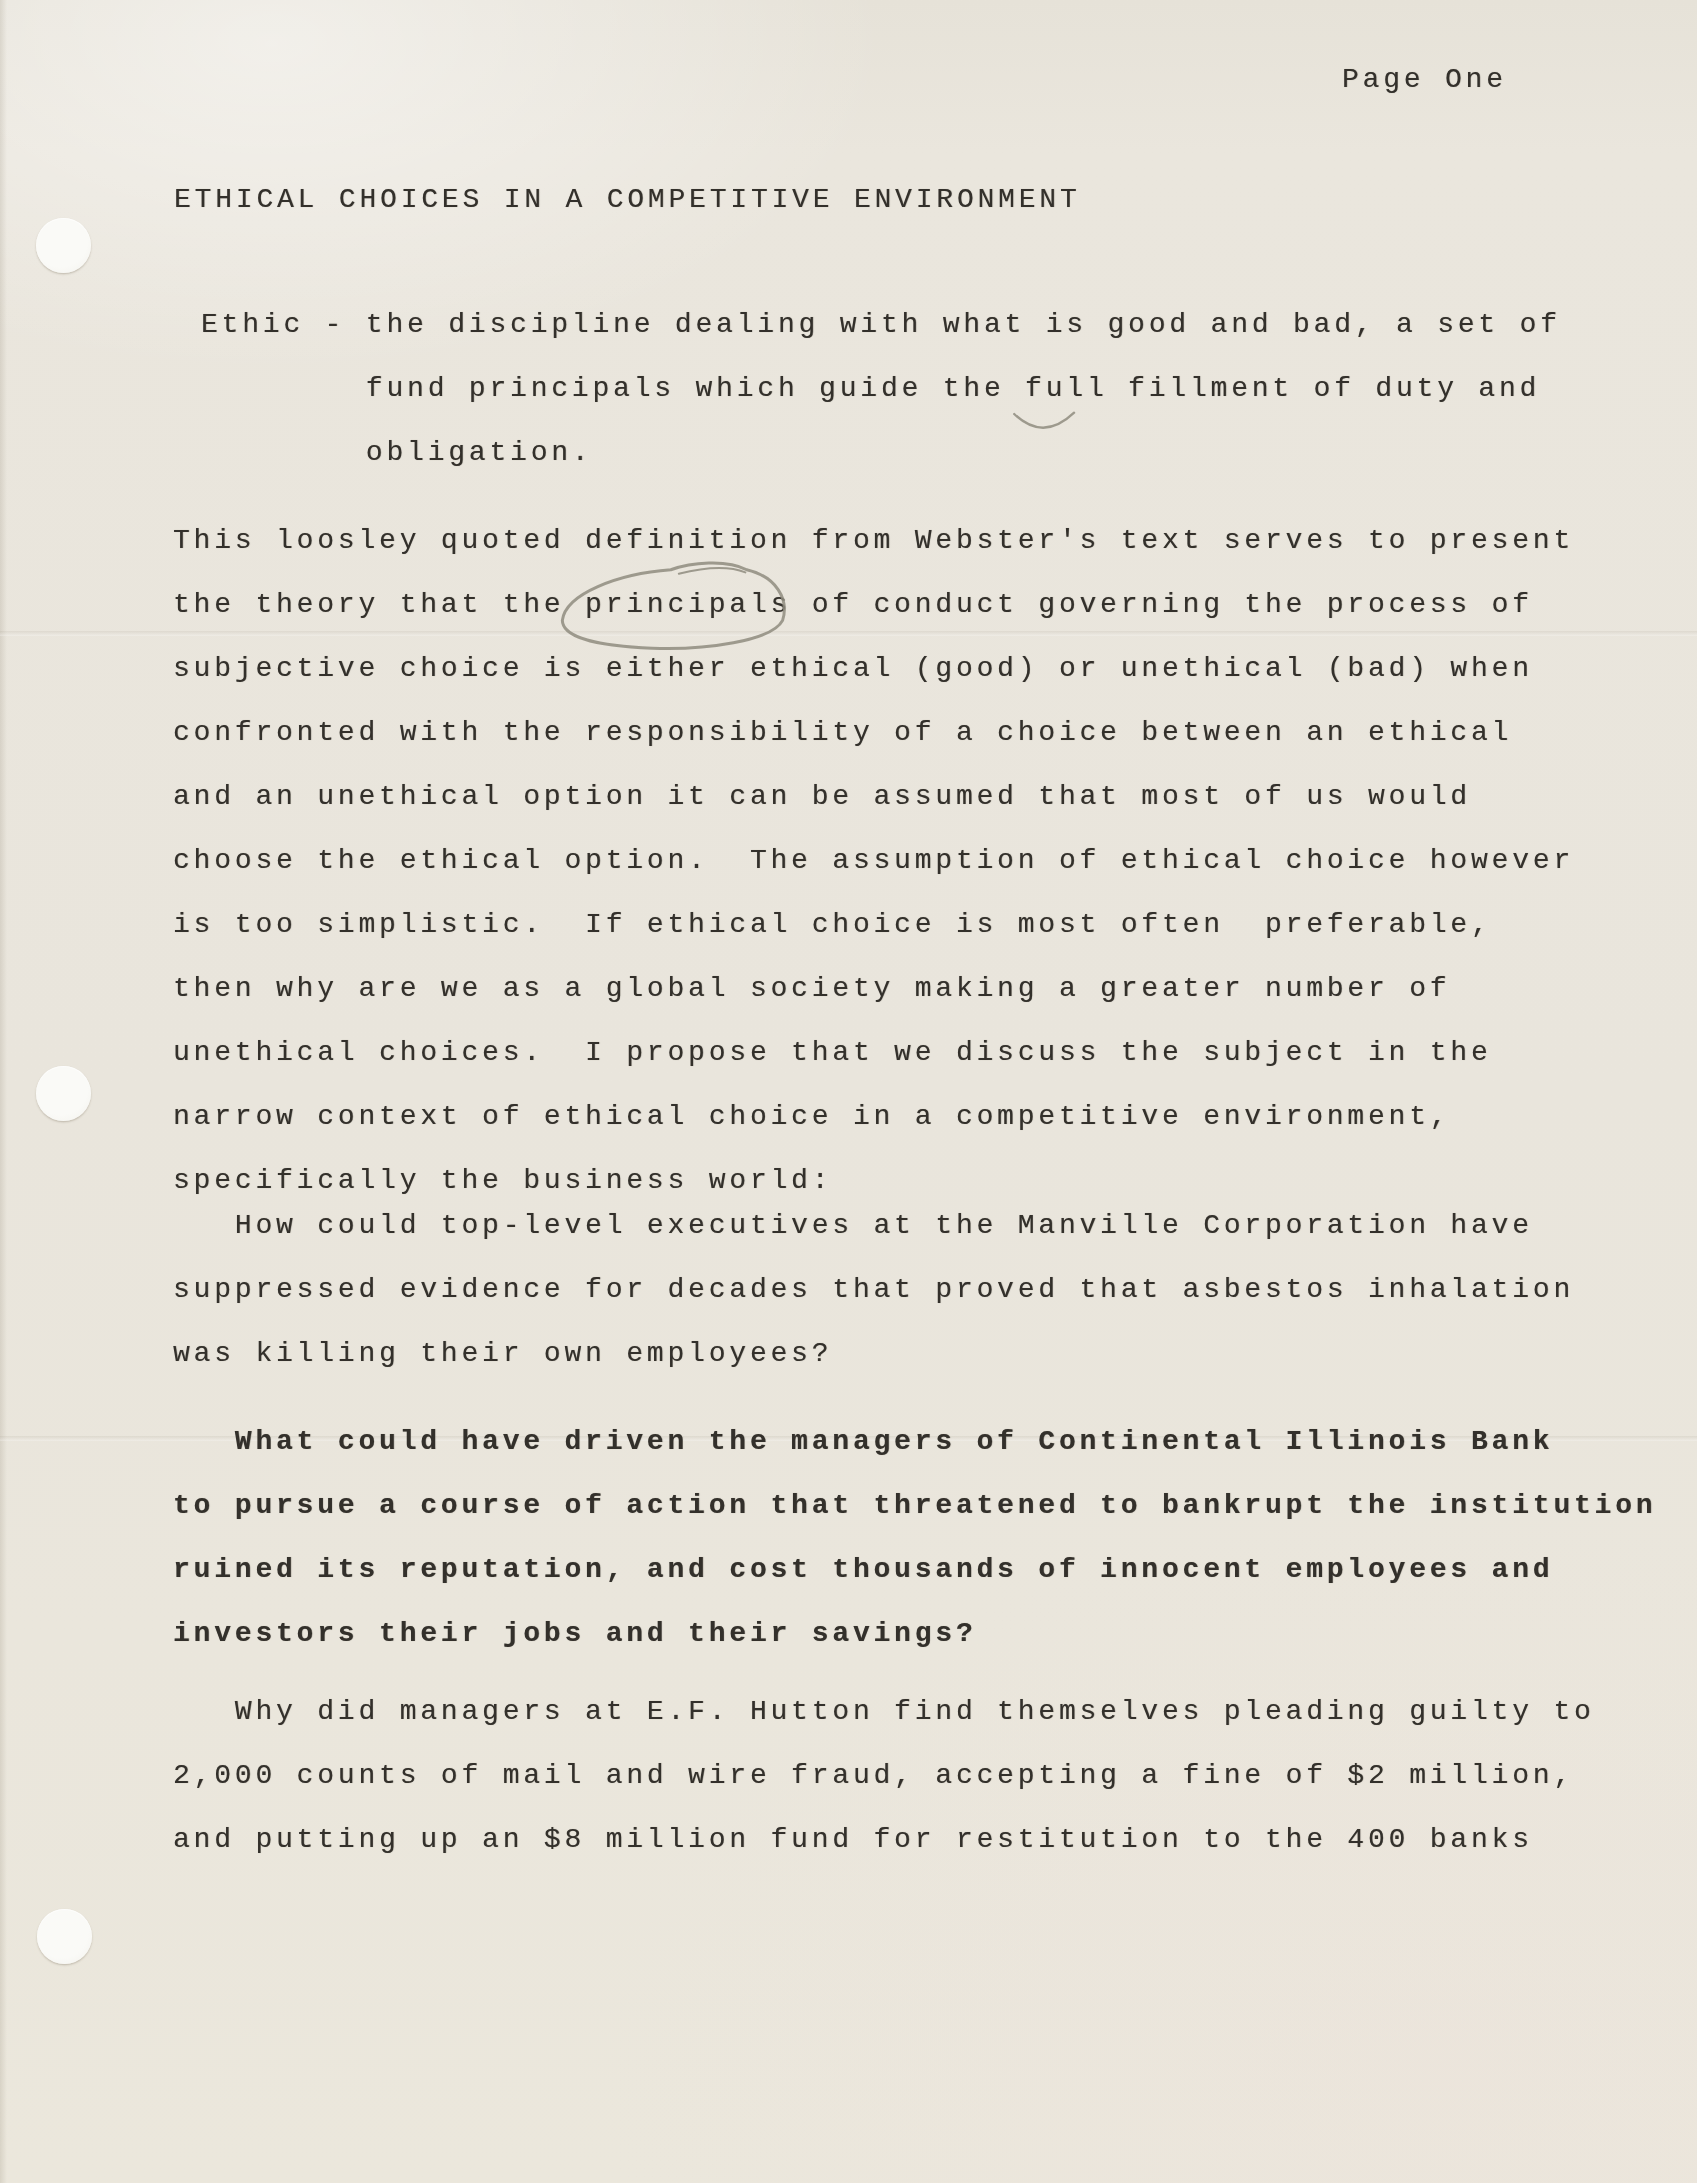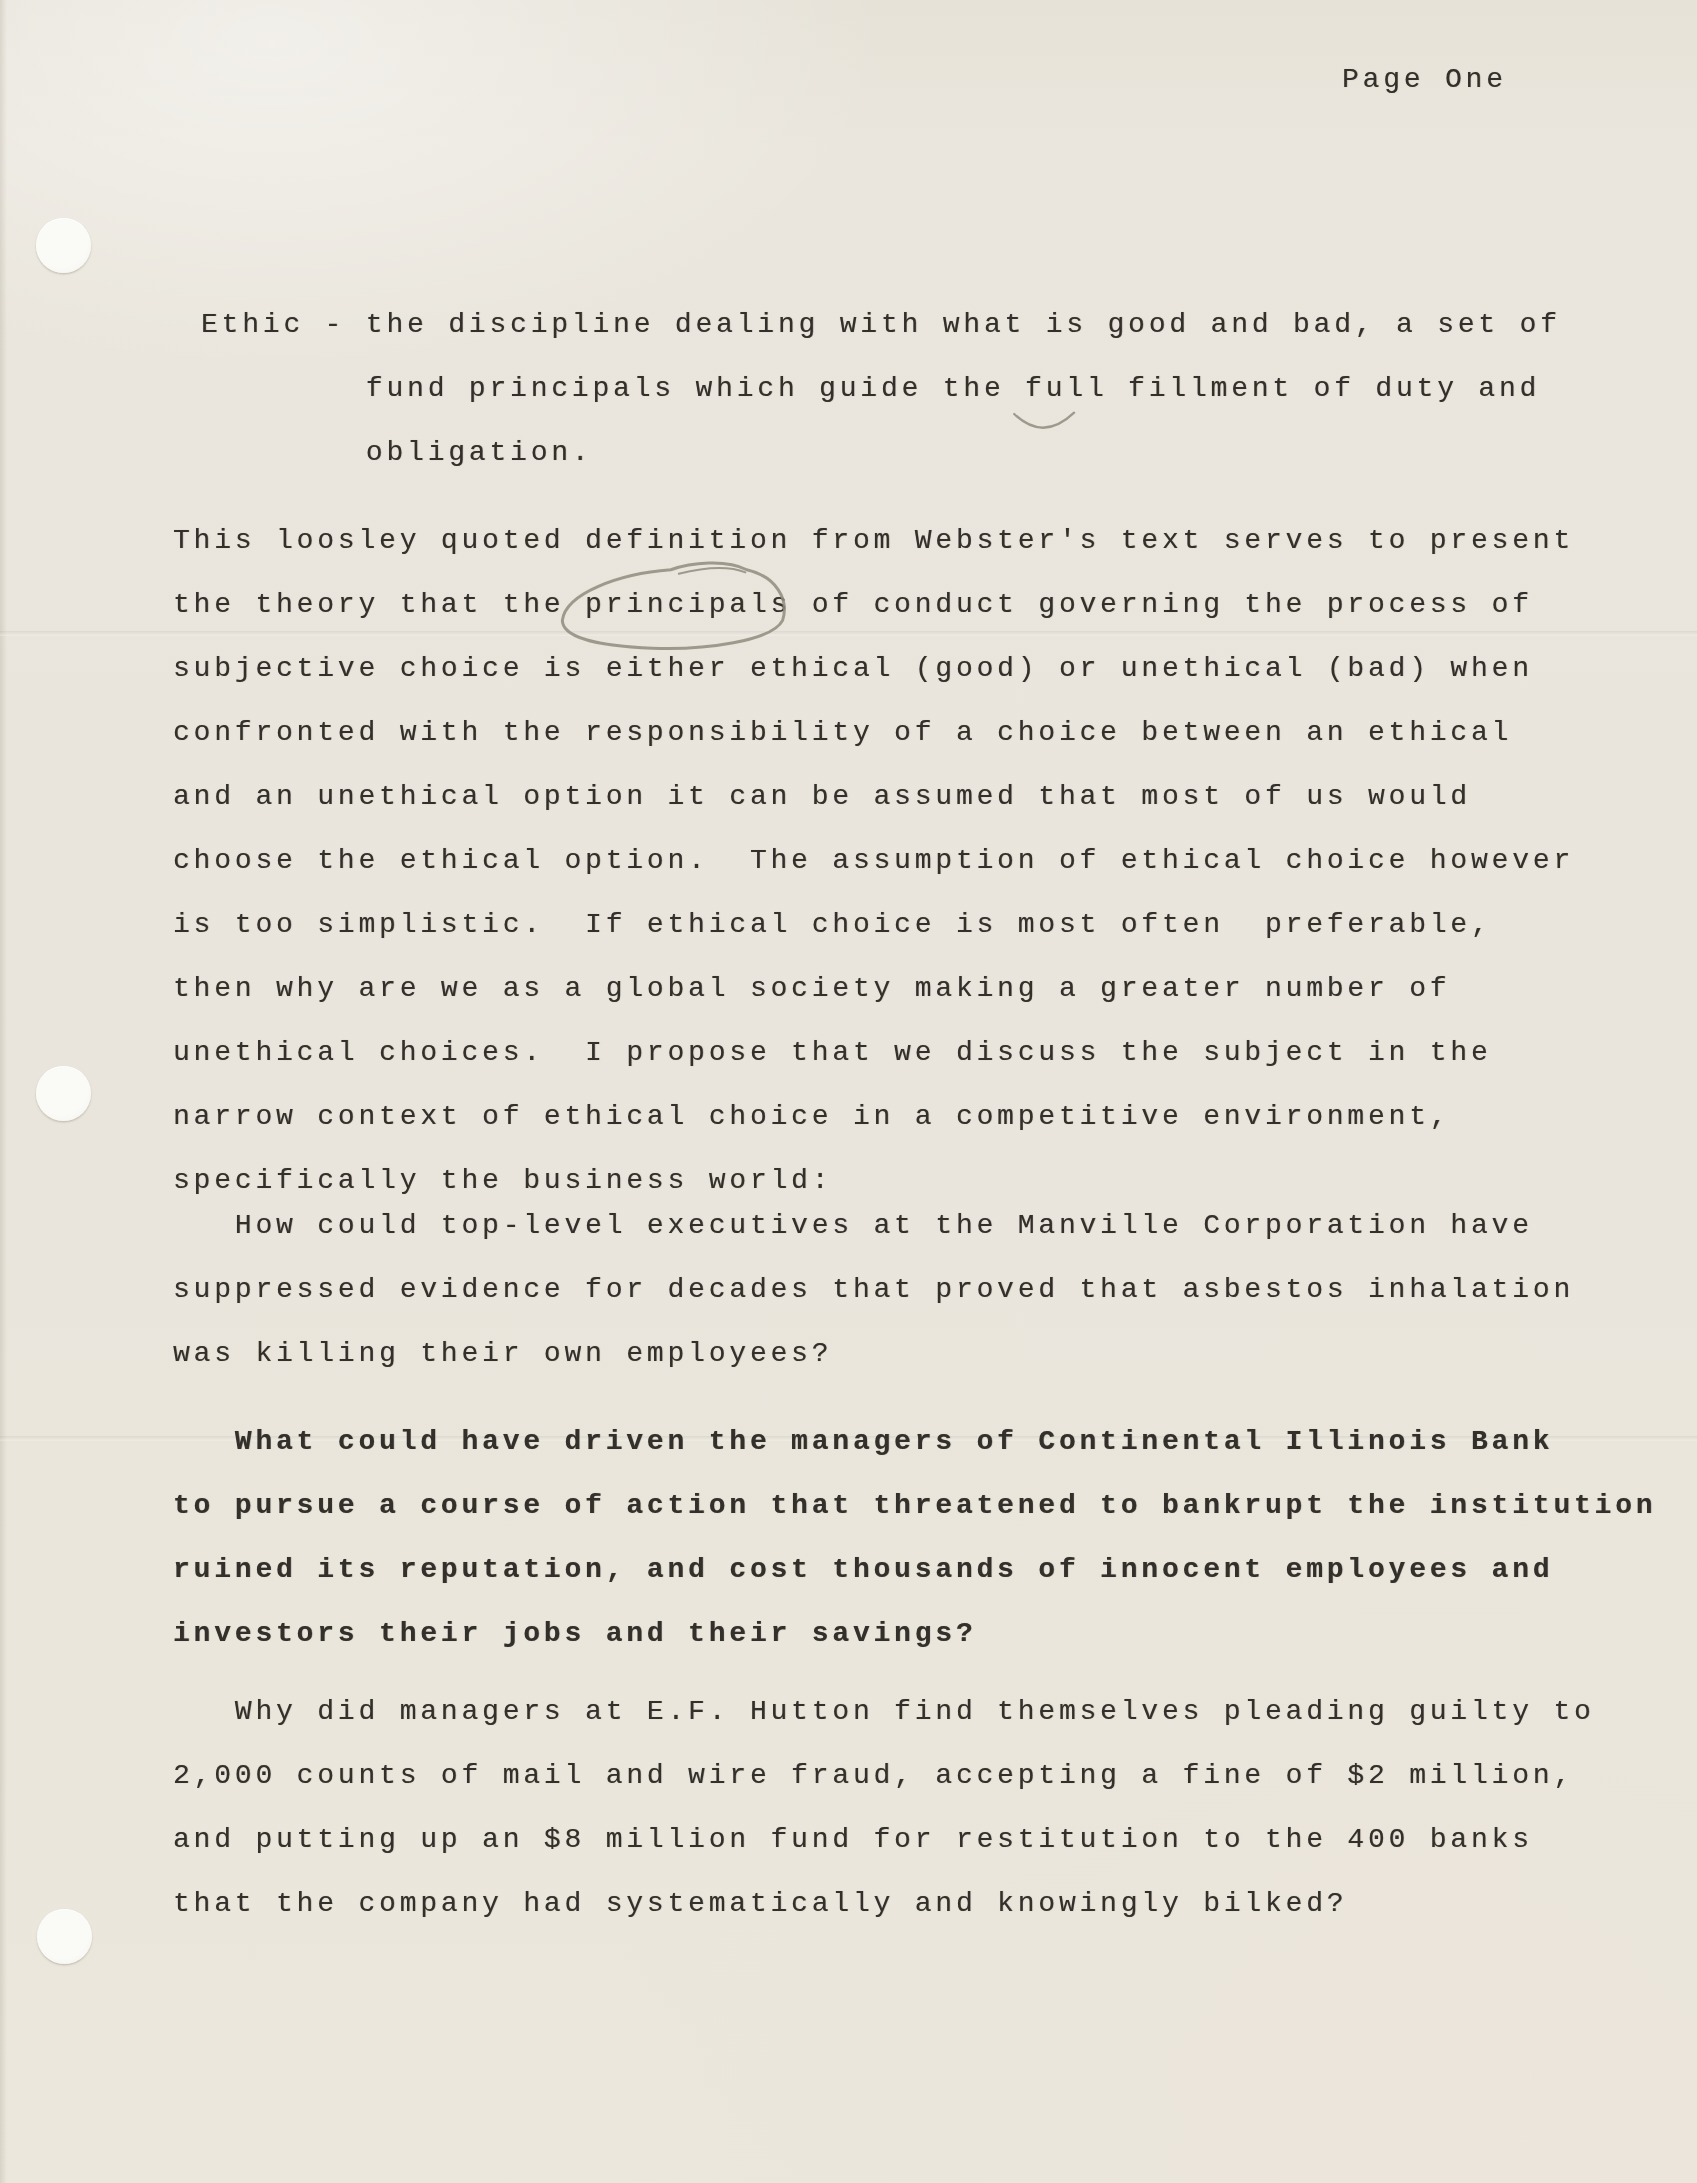--- a/index.html
+++ b/index.html
@@ -57,30 +57,31 @@
 
   <div class="crease c1"></div>
   <div class="crease c2"></div>
 
   <div class="hole h1"></div>
   <div class="hole h2"></div>
   <div class="hole h3"></div>
 
   <div class="typed page-label">Page One</div>
 
+  <div class="typed doc-title">ETHICAL CHOICES IN A COMPETITIVE ENVIRONMENT</div>
 
   <div class="typed para p-definition"><div class="line">Ethic - the discipline dealing with what is good and bad, a set of</div><div class="line">        fund principals which guide the full fillment of duty and</div><div class="line">        obligation.</div></div>
 
   <div class="typed para p-body"><div class="line">This loosley quoted definition from Webster's text serves to present</div><div class="line">the theory that the principals of conduct governing the process of</div><div class="line">subjective choice is either ethical (good) or unethical (bad) when</div><div class="line">confronted with the responsibility of a choice between an ethical</div><div class="line">and an unethical option it can be assumed that most of us would</div><div class="line">choose the ethical option.  The assumption of ethical choice however</div><div class="line">is too simplistic.  If ethical choice is most often  preferable,</div><div class="line">then why are we as a global society making a greater number of</div><div class="line">unethical choices.  I propose that we discuss the subject in the</div><div class="line">narrow context of ethical choice in a competitive environment,</div><div class="line">specifically the business world:</div></div>
 
   <div class="typed para p-manville"><div class="line">   How could top-level executives at the Manville Corporation have</div><div class="line">suppressed evidence for decades that proved that asbestos inhalation</div><div class="line">was killing their own employees?</div></div>
 
   <div class="typed para p-continental"><div class="line">   What could have driven the managers of Continental Illinois Bank</div><div class="line">to pursue a course of action that threatened to bankrupt the institution</div><div class="line">ruined its reputation, and cost thousands of innocent employees and</div><div class="line">investors their jobs and their savings?</div></div>
 
-  <div class="typed para p-hutton"><div class="line">   Why did managers at E.F. Hutton find themselves pleading guilty to</div><div class="line">2,000 counts of mail and wire fraud, accepting a fine of $2 million,</div><div class="line">and putting up an $8 million fund for restitution to the 400 banks</div><div class="line">that the company had systematically and knowingly bilked?</div></div>
+  <div class="typed para p-hutton"><div class="line">   Why did managers at E.F. Hutton find themselves pleading guilty to</div><div class="line">2,000 counts of mail and wire fraud, accepting a fine of $2 million,</div><div class="line">and putting up an $8 million fund for restitution to the 400 banks</div></div>
 
   <svg class="pencil" viewBox="0 0 2550 3280">
     <path stroke-width="4.5" d="M 845 932
              C 850 892, 928 862, 1008 856
              C 1038 845, 1092 840, 1122 856
              C 1166 866, 1186 900, 1176 932
              C 1160 963, 1060 977, 980 974
              C 900 971, 845 958, 845 932 Z"></path>
     <path stroke-width="3" d="M 1020 862 C 1060 852, 1095 850, 1120 860"></path>
     <path stroke-width="3.5" d="M 1524 622 Q 1568 664 1614 620"></path>

